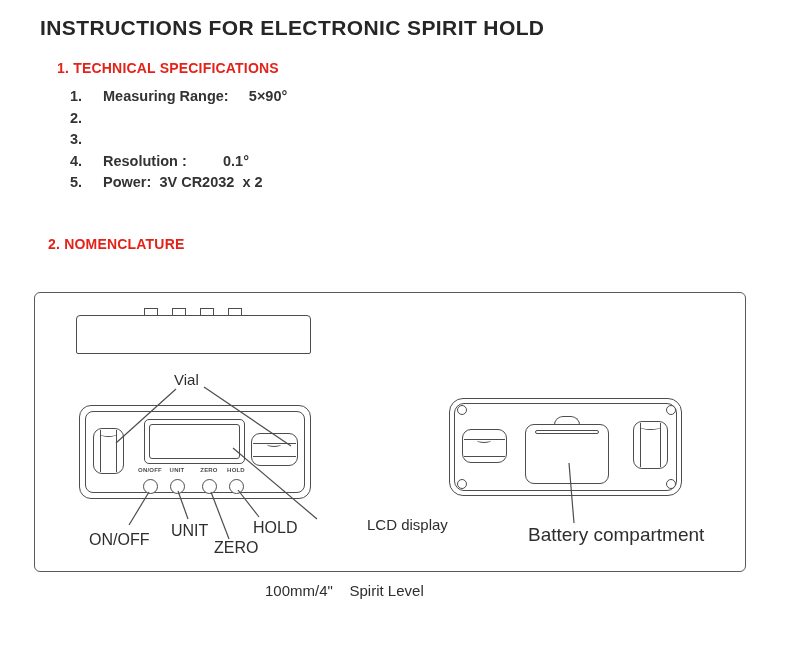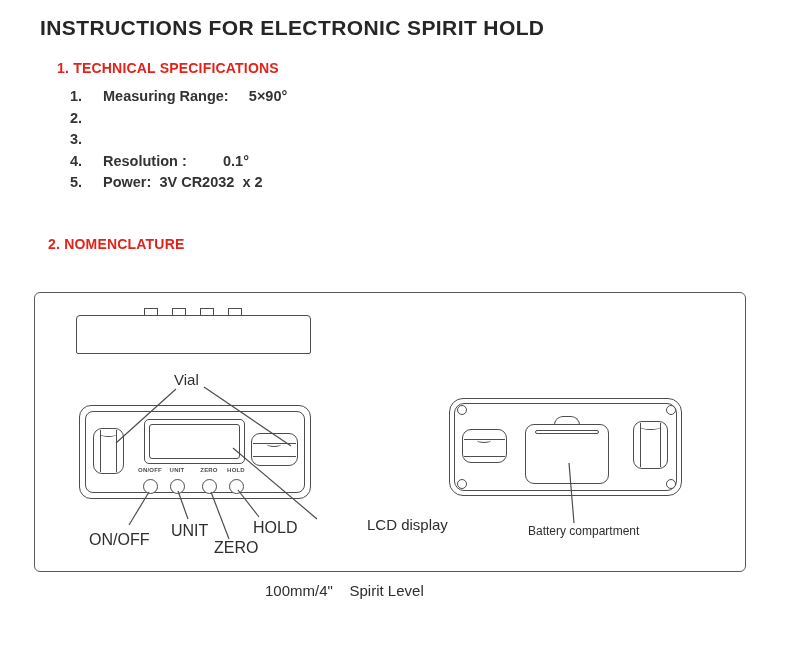--- a/index.html
+++ b/index.html
@@ -55,21 +55,21 @@
 
   
   .callout{font-size:15px;color:#2e2e2e;white-space:nowrap;}
   .callout-lines{left:0;top:0;pointer-events:none;}
   .lbl-vial{left:139px;top:78px;}
   .lbl-onoff{left:54px;top:238px;font-size:16px;}
   .lbl-unit{left:136px;top:229px;font-size:16px;}
   .lbl-zero{left:179px;top:246px;font-size:16px;}
   .lbl-hold{left:218px;top:226px;font-size:16px;}
   .lbl-lcd{left:284px;top:223px;margin-left:48px;}
-  .lbl-battery{left:493px;top:231px;font-size:12px;}
+  .lbl-battery{left:493px;top:231px;font-size:19px;}
 
   .caption{left:265px;top:582px;font-size:15px;color:#2e2e2e;}
 </style>
 </head>
 <body>
 
 <div class="abs doc-title">INSTRUCTIONS FOR ELECTRONIC SPIRIT HOLD</div>
 
 <div class="abs red-heading h-specs">1. TECHNICAL  SPECIFICATIONS</div>
 

